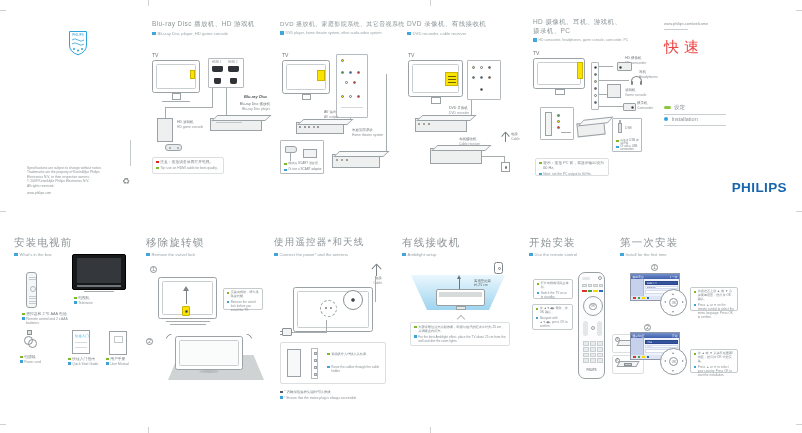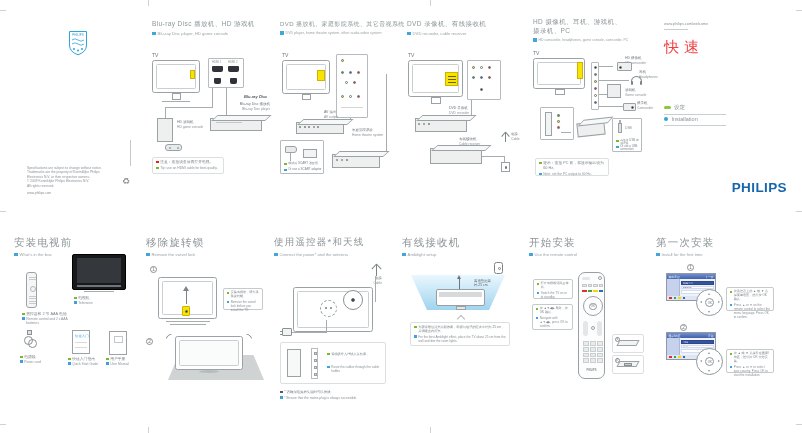--- a/index.html
+++ b/index.html
@@ -657,21 +657,21 @@
     </div>
     <div class="notebox" style="left:87px;top:127px;width:32px;height:19px">
       <div class="el" style="left:5px;top:5px;width:20px;height:6px;border:.9px solid #9aa2a6;background:#f2f4f4;transform:skewX(-28deg)"></div>
       <div class="el" style="left:11px;top:6.5px;width:8px;height:3px;background:#c6cbcd;border:.6px solid #8a9093"></div>
       <div class="stepc" style="left:1.6px;top:1.6px;width:5.6px;height:5.6px;font-size:3.8px">
           <span>2</span>
         </div>
     </div>
   </section>
 
-  <section class="pn" style="left:652px;top:228px;width:143px;height:200px">
+  <section class="pn" style="left:616px;top:228px;width:143px;height:200px">
     <div class="el hz hzb" style="left:4px;top:8px">第一次安装</div>
     <div class="el enln" style="left:4px;top:24px">
         <span class="sq"></span>
         <span>Install for the first time</span>
       </div>
 
     <div class="stepc" style="left:35px;top:36px">
         <span>1</span>
       </div>
     <div class="shot" style="left:14px;top:45px;width:50px;height:28px">

